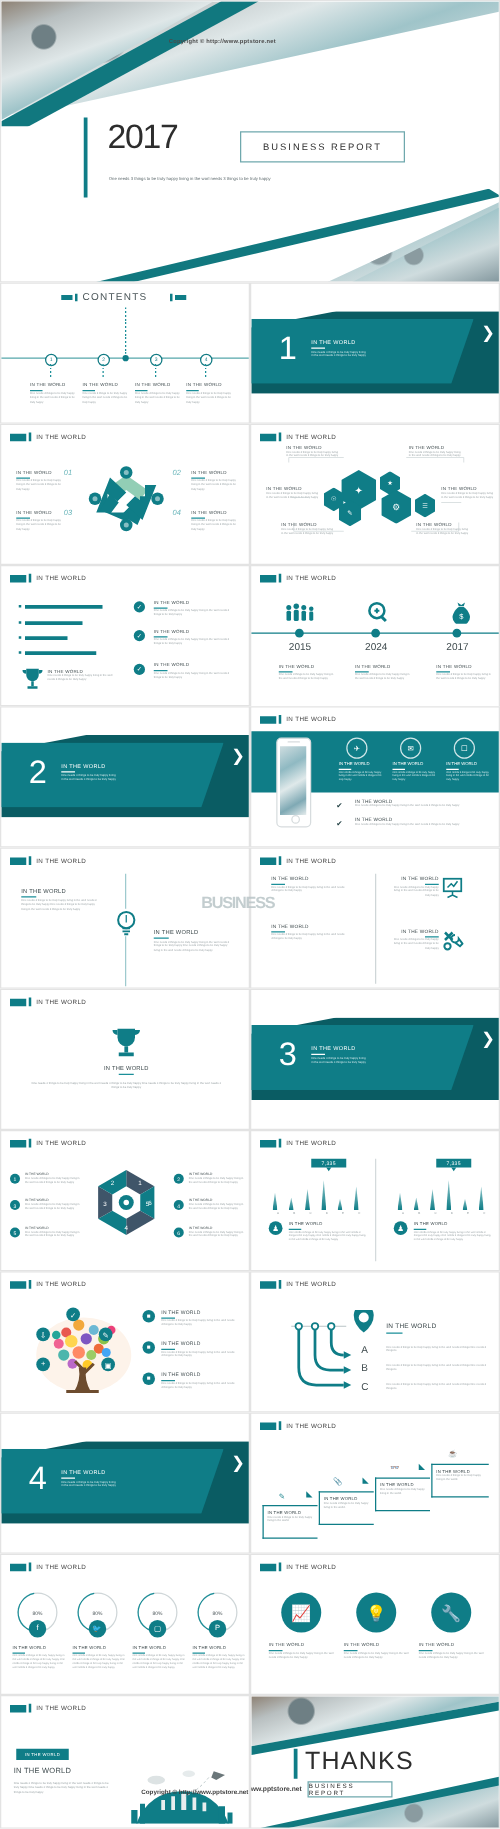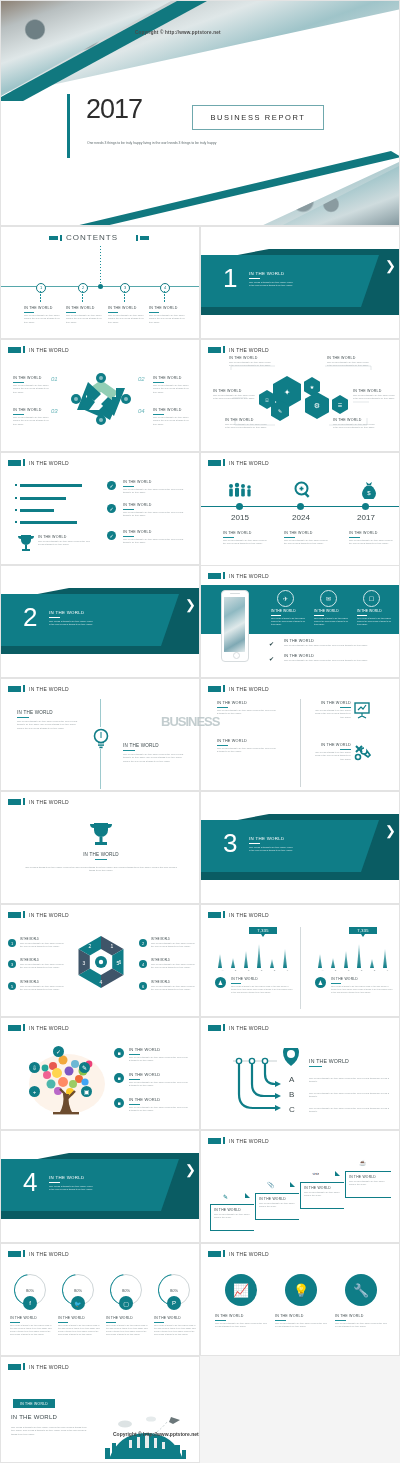--- a/index.html
+++ b/index.html
@@ -866,16 +866,27 @@
         <rect x="61" y="31" width="3" height="7"></rect>
       </g>
       <path d="M70 6 l9 3 l-7 4 l-4 -2 z" fill="#6b777a"></path>
       <path d="M66 11 q-9 11 -19 15" stroke="#b9c4c6" stroke-width=".8" fill="none" stroke-dasharray="2 2"></path>
       <ellipse cx="24" cy="13" rx="7" ry="3.5" fill="#dde3e4"></ellipse>
       <ellipse cx="50" cy="8" rx="5" ry="2.6" fill="#e6ebec"></ellipse>
     </svg>
     <div class="wm-bot" style="left:112px;top:74px;font-size:5px;">Copyright © http://www.pptstore.net</div>
   </div>
 
+  <div class="slide half" style="left:200px;top:1356px;height:107px;">
+    <div class="photo" style="left:0;top:0;width:200px;height:40px;clip-path:polygon(0 0,200px 0,200px 4px,0 40px);"></div>
+    <div class="diag-teal" style="left:0;top:0;width:200px;height:48px;clip-path:polygon(0 40px,200px 4px,200px 11px,0 47px);"></div>
+    <div class="photo" style="left:0;top:62px;width:200px;height:45px;clip-path:polygon(0 45px,200px 8px,200px 45px);"></div>
+    <div class="diag-teal" style="left:0;top:58px;width:200px;height:49px;clip-path:polygon(0 49px,200px 6px,200px 13px,22px 49px);"></div>
+
+    <div style="position:absolute;left:34px;top:42px;width:2.6px;height:24px;background:#0f7d87;"></div>
+    <div class="thanks" style="left:43px;top:42px;">THANKS</div>
+    <div class="thanks-box" style="left:45px;top:68px;width:66px;height:11px;">BUSINESS REPORT</div>
+    <div class="wm-bot" style="left:-52px;top:72px;font-size:5.4px;">Copyright © http://www.pptstore.net</div>
+  </div>
 
   <div class="wm-big" style="left:161px;top:714px;">BUSINESS</div>
 
 </div>
 
 </body></html>

